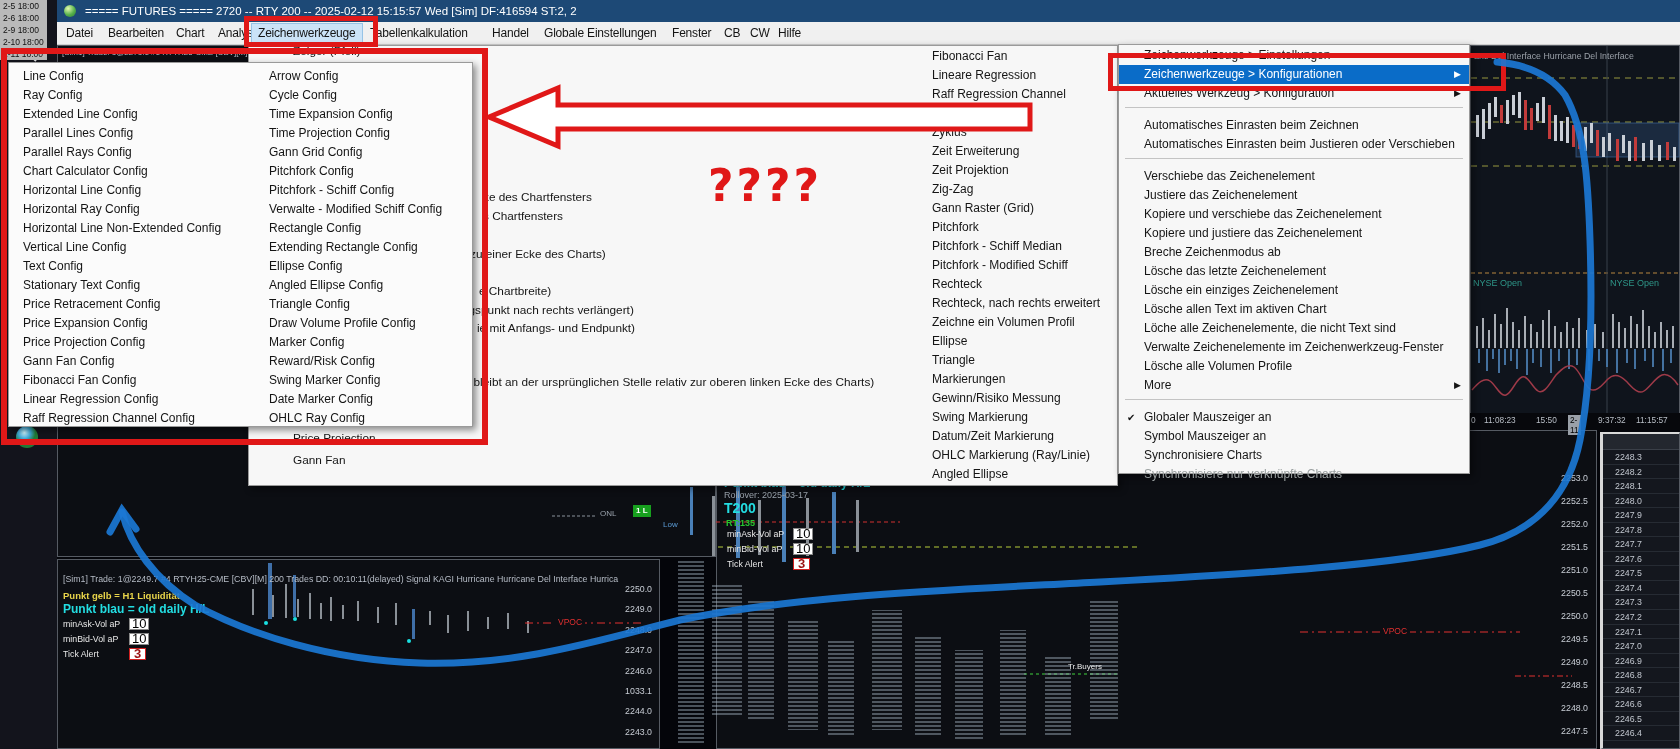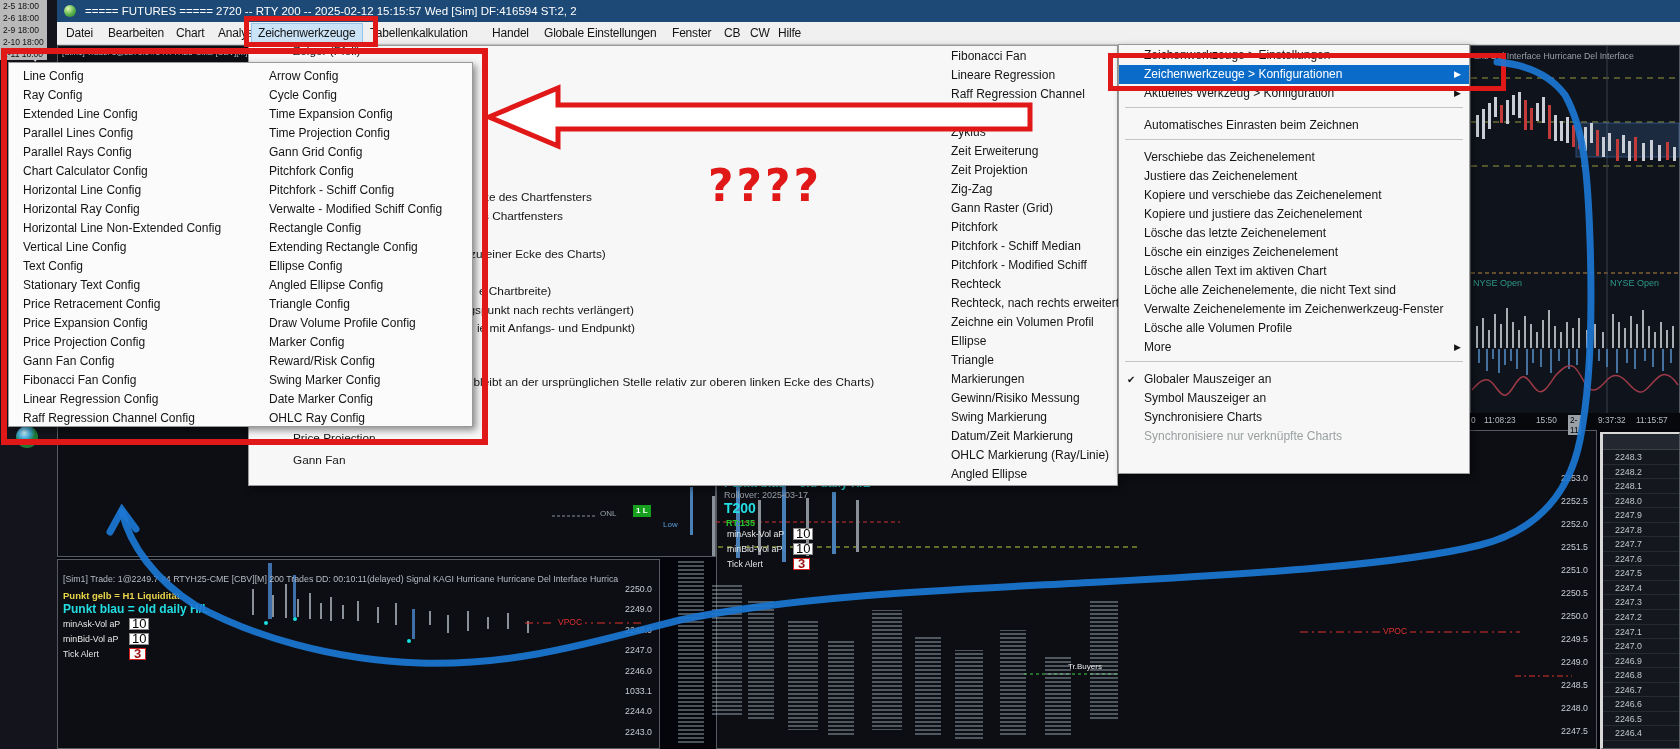--- a/index.html
+++ b/index.html
@@ -55,21 +55,21 @@
   .rt-t.box { background:#9aa0a8; color:#000; padding:0 2px; }
   .badge { background:#17a01e; color:#fff; font-size:8px; font-weight:bold; padding:0 3px; line-height:12px; }
   .onl-lbl { font-size:8px; color:#9aa2ac; }
   .low-lbl { font-size:8px; color:#5b9bd5; }
 
   
   .menu { position:absolute; background:#f7f7f7; border:1px solid #9a9a9a;
     box-shadow:3px 3px 7px rgba(0,0,0,.45); }
   #drawMenu { left:248px; top:45px; width:870px; height:441px; z-index:10; }
   #drawColB { position:absolute; left:677px; top:1px; width:190px; }
-  .dm-item { height:19px; line-height:19px; font-size:12px; color:#151515; padding-left:6px; white-space:nowrap;margin-left:19px; }
+  .dm-item { height:19px; line-height:19px; font-size:12px; color:#151515; padding-left:6px; white-space:nowrap; }
   #fragLayer { position:absolute; left:0; top:0; z-index:11; }
   .frag { position:absolute; font-size:11.8px; color:#151515; white-space:nowrap; }
 
   #configMenu { left:8px; top:62px; width:465px; height:365px; background:#fbfbfb; z-index:20; }
   .cfg-col { position:absolute; top:4px; }
   #cfgCol1 { left:14px; width:236px; } #cfgCol2 { left:260px; width:200px; }
   .cfg-item { height:19px; line-height:19px; font-size:12px; color:#141414; white-space:nowrap; }
 
   #ctxMenu { left:1118px; top:44px; width:352px; height:430px; z-index:20; padding-top:1px; }
   .ctx-item { position:relative; height:19px; line-height:19px; font-size:12px; color:#151515;
@@ -544,34 +544,40 @@
     </div>
     <div class="ctx-item arrow">
       <span>Aktuelles Werkzeug &gt; Konfiguration</span><span class="arr">▶</span>
     </div>
     <div class="ctx-item sep">
       <span></span>
     </div>
     <div class="ctx-item">
       <span>Automatisches Einrasten beim Zeichnen</span>
     </div>
+    <div class="ctx-item">
+      <span>Automatisches Einrasten beim Justieren oder Verschieben</span>
+    </div>
     <div class="ctx-item sep">
       <span></span>
     </div>
     <div class="ctx-item">
       <span>Verschiebe das Zeichenelement</span>
     </div>
     <div class="ctx-item">
       <span>Justiere das Zeichenelement</span>
     </div>
     <div class="ctx-item">
       <span>Kopiere und verschiebe das Zeichenelement</span>
     </div>
     <div class="ctx-item">
       <span>Kopiere und justiere das Zeichenelement</span>
+    </div>
+    <div class="ctx-item">
+      <span>Breche Zeichenmodus ab</span>
     </div>
     <div class="ctx-item">
       <span>Lösche das letzte Zeichenelement</span>
     </div>
     <div class="ctx-item">
       <span>Lösche ein einziges Zeichenelement</span>
     </div>
     <div class="ctx-item">
       <span>Lösche allen Text im aktiven Chart</span>
     </div>

